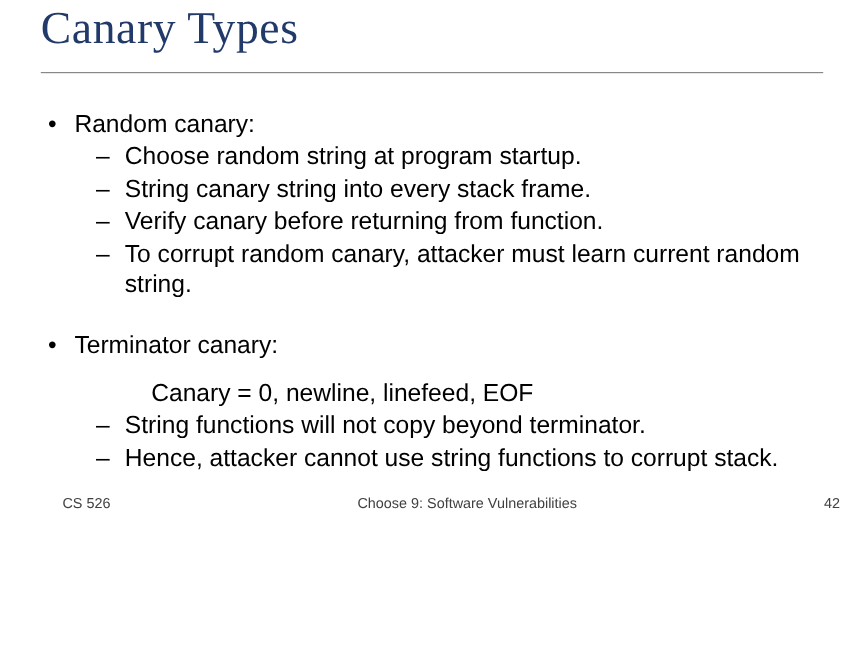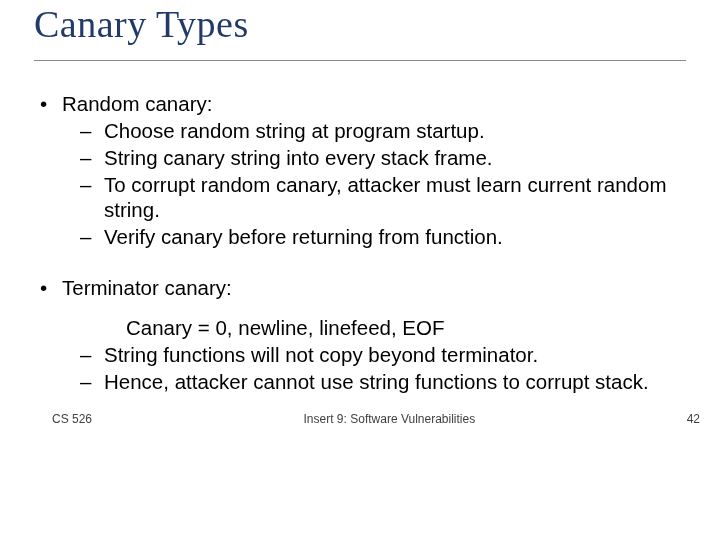--- a/index.html
+++ b/index.html
@@ -31,36 +31,36 @@
   </div>
 
   <div class="body">
     <ul class="lvl1">
 
       <li>
         <span class="head">Random canary:</span>
         <ul class="lvl2">
           <li>Choose random string at program startup.</li>
           <li>String canary string into every stack frame.</li>
+          <li>Verify canary before returning from function.</li>
           <li>To corrupt random canary, attacker must learn current random string.</li>
-          <li>Verify canary before returning from function.</li>
         </ul>
       </li>
 
       <li>
         <span class="head">Terminator canary:</span>
         <div class="inset">Canary =  0, newline, linefeed, EOF</div>
         <ul class="lvl2">
           <li>String functions will not copy beyond terminator.</li>
           <li>Hence, attacker cannot use string functions to corrupt stack.</li>
         </ul>
       </li>
 
     </ul>
   </div>
 
   <div class="footer">
     <span class="course">CS 526</span>
     <span class="page">42</span>
-    <div class="topic">Insert 9: Software Vulnerabilities</div>
+    <div class="topic">Choose 9: Software Vulnerabilities</div>
   </div>
 
 </div>
 
 </body></html>

